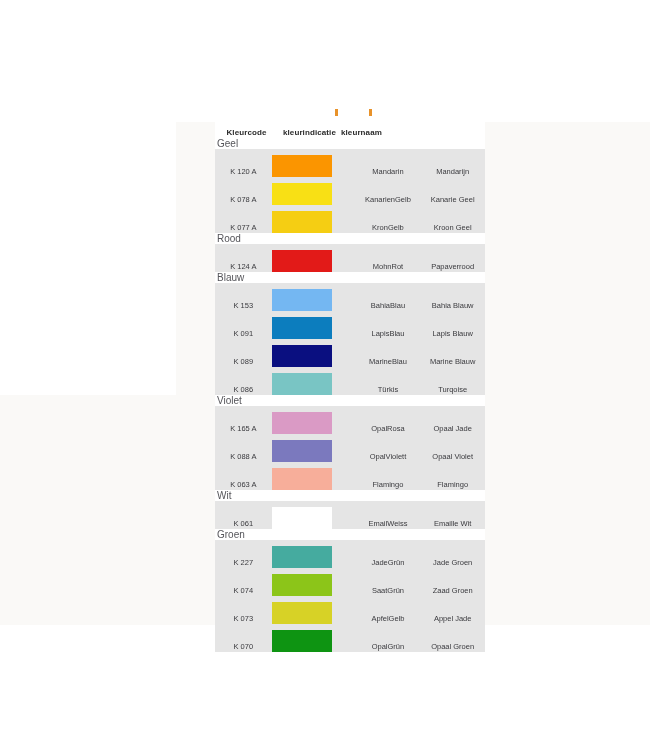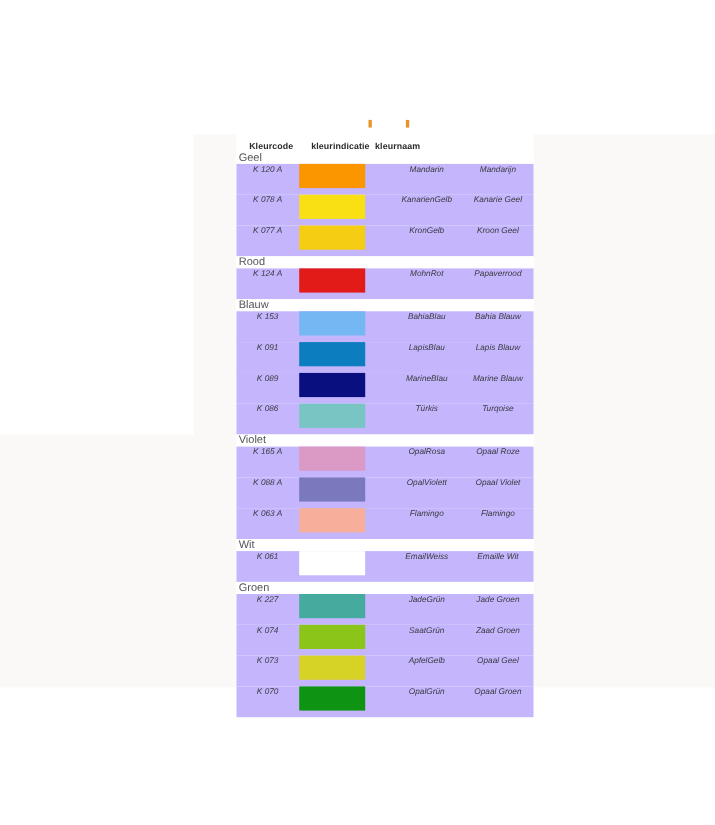--- a/index.html
+++ b/index.html
@@ -89,24 +89,23 @@
     font-size: 10px;
     color: #55555a;
     padding-left: 2px;
     line-height: 11px;
     height: 11px;
     background: #ffffff;
   }
 
   .row {
     display: flex;
-    align-items: flex-start;
+    align-items: flex-end;
     height: 28px;
-    background: #c4b5fd;
-    font-style: italic;
+    background: #e5e5e5;
   }
   .cell {
     font-size: 7.5px;
     color: #3a3a3e;
     text-align: center;
     line-height: 10px;
   }
   .cell.col-code   { width: 63px; }
   .cell.col-swatch { width: 63px; display: flex; justify-content: center; align-items: center; }
   .cell.col-de     { width: 72px; padding-left: 24px; }
@@ -205,21 +204,21 @@
         <div class="cell col-de">Türkis</div>
         <div class="cell col-nl">Turqoise</div>
       </div>
       <div class="group-label">Violet</div>
       <div class="row">
         <div class="cell col-code">K 165 A</div>
         <div class="cell col-swatch">
           <span class="swatch" style="background: rgb(218, 154, 197);"></span>
         </div>
         <div class="cell col-de">OpalRosa</div>
-        <div class="cell col-nl">Opaal Roze</div>
+        <div class="cell col-nl">Opaal Jade</div>
       </div>
       <div class="row">
         <div class="cell col-code">K 088 A</div>
         <div class="cell col-swatch">
           <span class="swatch" style="background: rgb(123, 121, 190);"></span>
         </div>
         <div class="cell col-de">OpalViolett</div>
         <div class="cell col-nl">Opaal Violet</div>
       </div>
       <div class="row">
@@ -255,21 +254,21 @@
         </div>
         <div class="cell col-de">SaatGrün</div>
         <div class="cell col-nl">Zaad Groen</div>
       </div>
       <div class="row">
         <div class="cell col-code">K 073</div>
         <div class="cell col-swatch">
           <span class="swatch" style="background: rgb(215, 210, 38);"></span>
         </div>
         <div class="cell col-de">ApfelGelb</div>
-        <div class="cell col-nl">Opaal Geel</div>
+        <div class="cell col-nl">Appel Jade</div>
       </div>
       <div class="row">
         <div class="cell col-code">K 070</div>
         <div class="cell col-swatch">
           <span class="swatch" style="background: rgb(14, 148, 18);"></span>
         </div>
         <div class="cell col-de">OpalGrün</div>
         <div class="cell col-nl">Opaal Groen</div>
       </div>
     </div>

